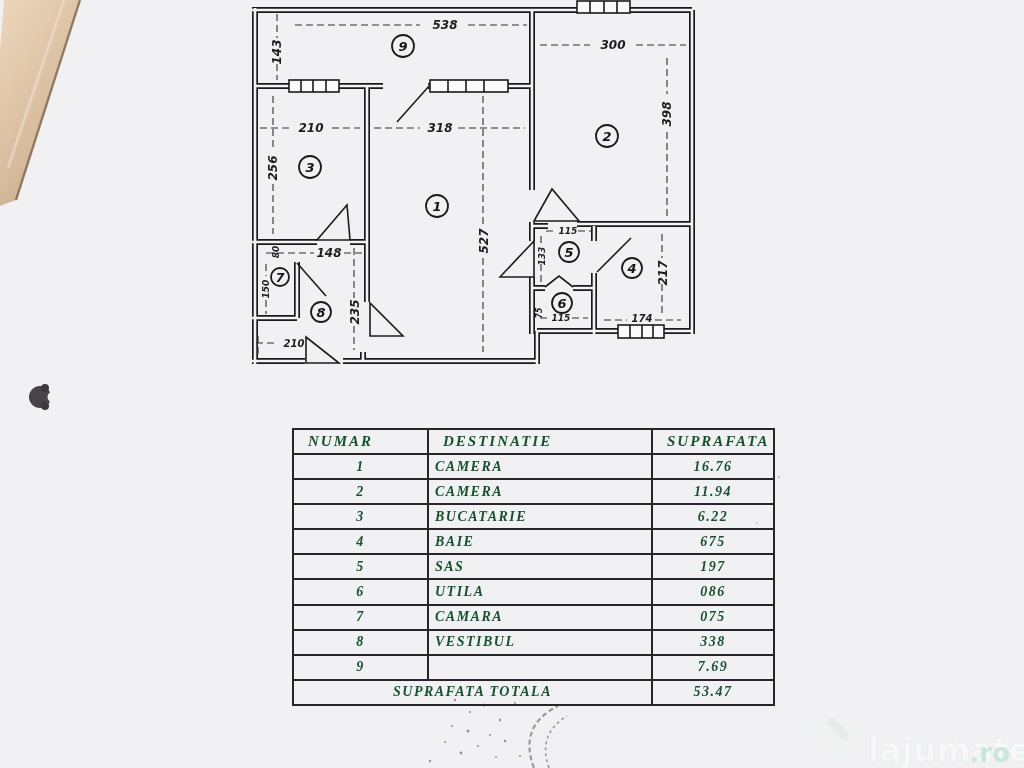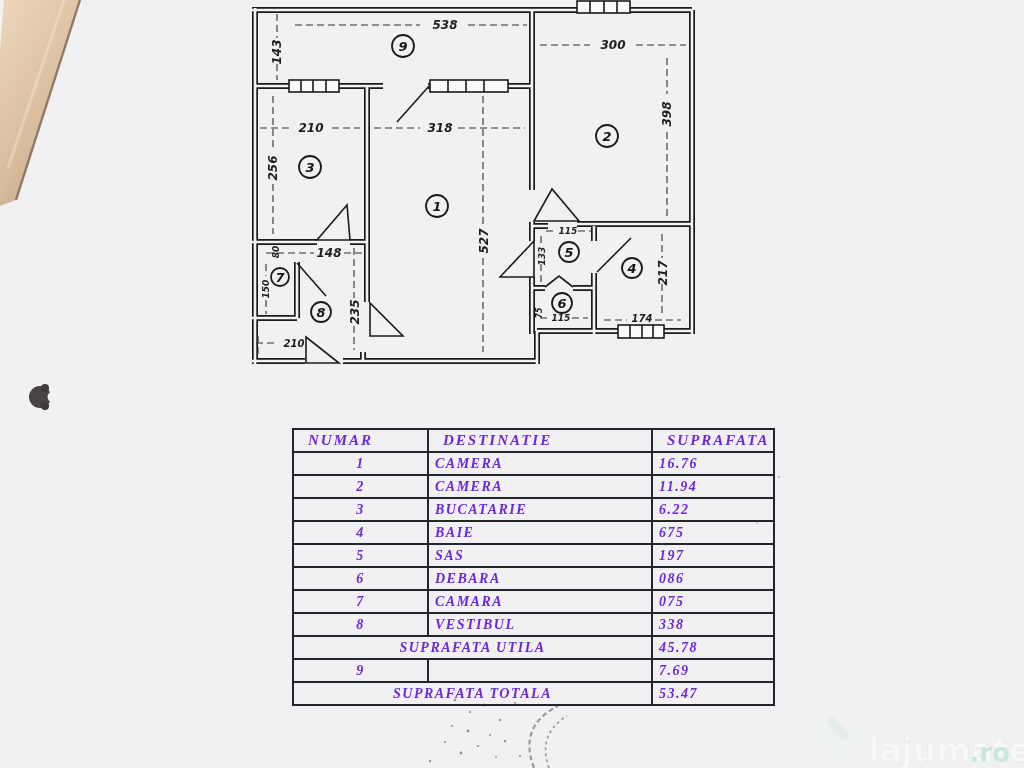--- a/index.html
+++ b/index.html
@@ -13,27 +13,27 @@
   
   .area-table{
     position:absolute;left:292px;top:428px;width:427px;height:278px;
     border-collapse:collapse;table-layout:fixed;
     background:transparent;
   }
   .area-table td,.area-table th{
     border:2px solid #26262a;
     padding:0 6px;height:21px;
     font:italic 700 14px "Liberation Serif",serif;
-    letter-spacing:1.5px;color:#6d28d9;
+    letter-spacing:1.5px;color:#14532d;
     white-space:nowrap;overflow:hidden;
   }
   .area-table th{font-size:15px;letter-spacing:2px;text-align:left;padding-left:14px;}
   .c-num{text-align:center;width:113px;}
   .c-dest{text-align:left;padding-left:22px;width:202px;}
-  .c-area{text-align:left;width:100px;font-size:15px;}
+  .c-area{text-align:center;width:100px;font-size:15px;}
   .c-merged{text-align:center;letter-spacing:3px;}
   .hw-big{font-size:15px;}
 </style>
 </head>
 <body>
 
 <div id="stage">
 
 <svg width="1024" height="768" viewBox="0 0 1024 768">
   <defs>
@@ -220,38 +220,34 @@
     <td class="c-dest">BAIE</td>
     <td class="c-area">675</td>
   </tr>
   <tr>
     <td class="c-num">5</td>
     <td class="c-dest">SAS</td>
     <td class="c-area">197</td>
   </tr>
   <tr>
     <td class="c-num">6</td>
-    <td class="c-dest">DEBARA</td>
+    <td class="c-dest">UTILA</td>
     <td class="c-area">086</td>
   </tr>
   <tr>
     <td class="c-num">7</td>
     <td class="c-dest">CAMARA</td>
     <td class="c-area">075</td>
   </tr>
   <tr>
     <td class="c-num">8</td>
     <td class="c-dest">VESTIBUL</td>
     <td class="c-area">338</td>
   </tr>
   <tr>
-    <td class="c-merged hw-big" colspan="2">SUPRAFATA UTILA</td>
-    <td class="c-area hw-big">45.78</td>
-  </tr>
-  <tr>
     <td class="c-num">9</td>
     <td class="c-dest"></td>
     <td class="c-area">7.69</td>
   </tr>
   <tr>
     <td class="c-merged hw-big" colspan="2">SUPRAFATA TOTALA</td>
     <td class="c-area hw-big">53.47</td>
   </tr>
 </tbody>
     </table>

